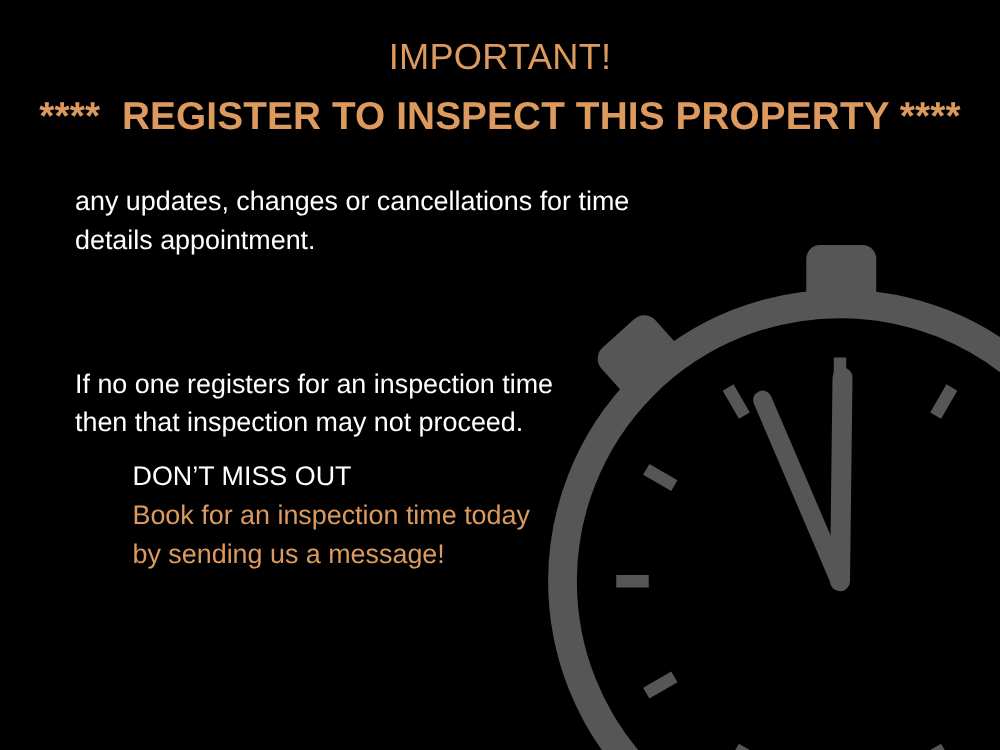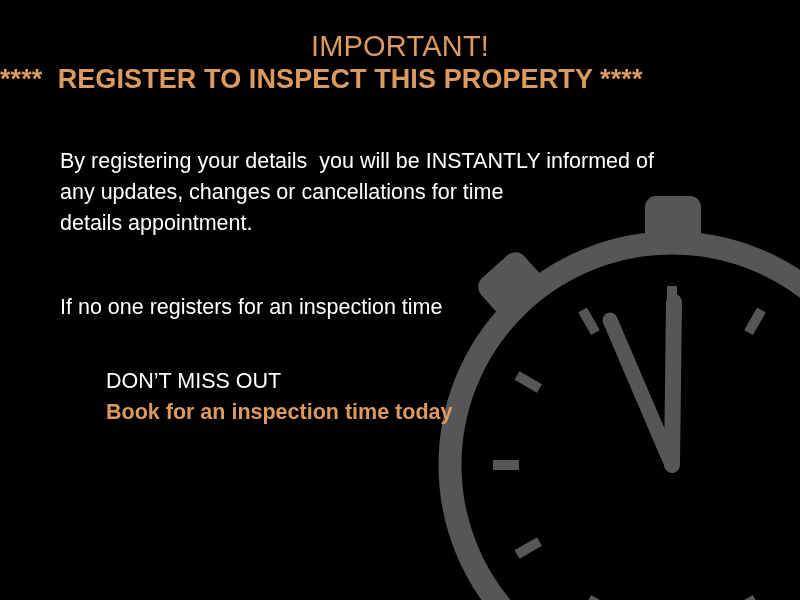--- a/index.html
+++ b/index.html
@@ -46,44 +46,45 @@
     color: #dd9a5f;
     font-size: 29px;
     font-weight: 400;
     letter-spacing: 0.2px;
     line-height: 34px;
     white-space: pre;
   }
   .headline-2 {
     position: absolute;
     left: 0;
-    top: 64px;
+    top: 78px;
     width: 800px;
+    text-align: center;
     color: #dd9a5f;
-    font-size: 27px;
+    font-size: 31px;
     font-weight: 700;
     letter-spacing: 0.1px;
     line-height: 30px;
     white-space: pre;
   }
 
   .body-block {
     position: absolute;
     left: 60px;
   }
   .body-line {
     color: #ffffff;
     font-size: 21.5px;
     font-weight: 400;
     line-height: 31px;
     white-space: pre;
   }
   .body-line.accent {
     color: #dd9a5f;
-    font-weight: 700;
+    font-weight: 400;
   }
 
   #para-1 { top: 146px; }
   #para-2 { top: 292px; }
   #para-3 { top: 366px; margin-left: 46px; }
 </style>
 </head>
 <body>
 
 <div id="stage">
@@ -124,28 +125,29 @@
     </g>
   </svg>
 
   <div id="text-layer">
 
     <div class="headline-1">IMPORTANT!</div>
 
     <div class="headline-2">****  REGISTER TO INSPECT THIS PROPERTY ****</div>
 
     <div class="body-block" id="para-1">
-      <div class="body-line">By registering your details  you will be INSTANTLY informed of</div>
       <div class="body-line">any updates, changes or cancellations for time</div>
       <div class="body-line">details appointment.</div>
     </div>
 
     <div class="body-block" id="para-2">
       <div class="body-line">If no one registers for an inspection time</div>
+      <div class="body-line">then that inspection may not proceed.</div>
     </div>
 
     <div class="body-block" id="para-3">
       <div class="body-line">DON’T MISS OUT</div>
       <div class="body-line accent">Book for an inspection time today</div>
+      <div class="body-line accent">by sending us a message!</div>
     </div>
 
   </div>
 </div>
 
 </body></html>

